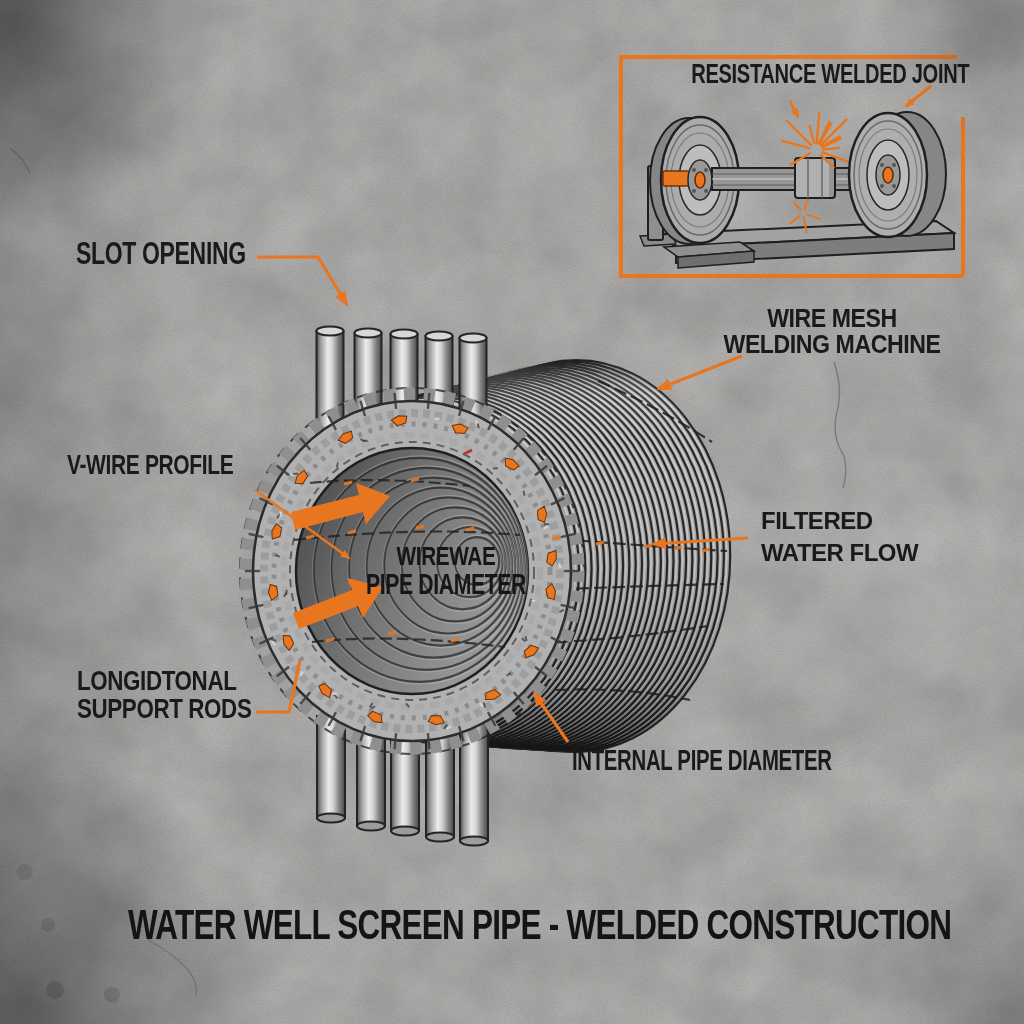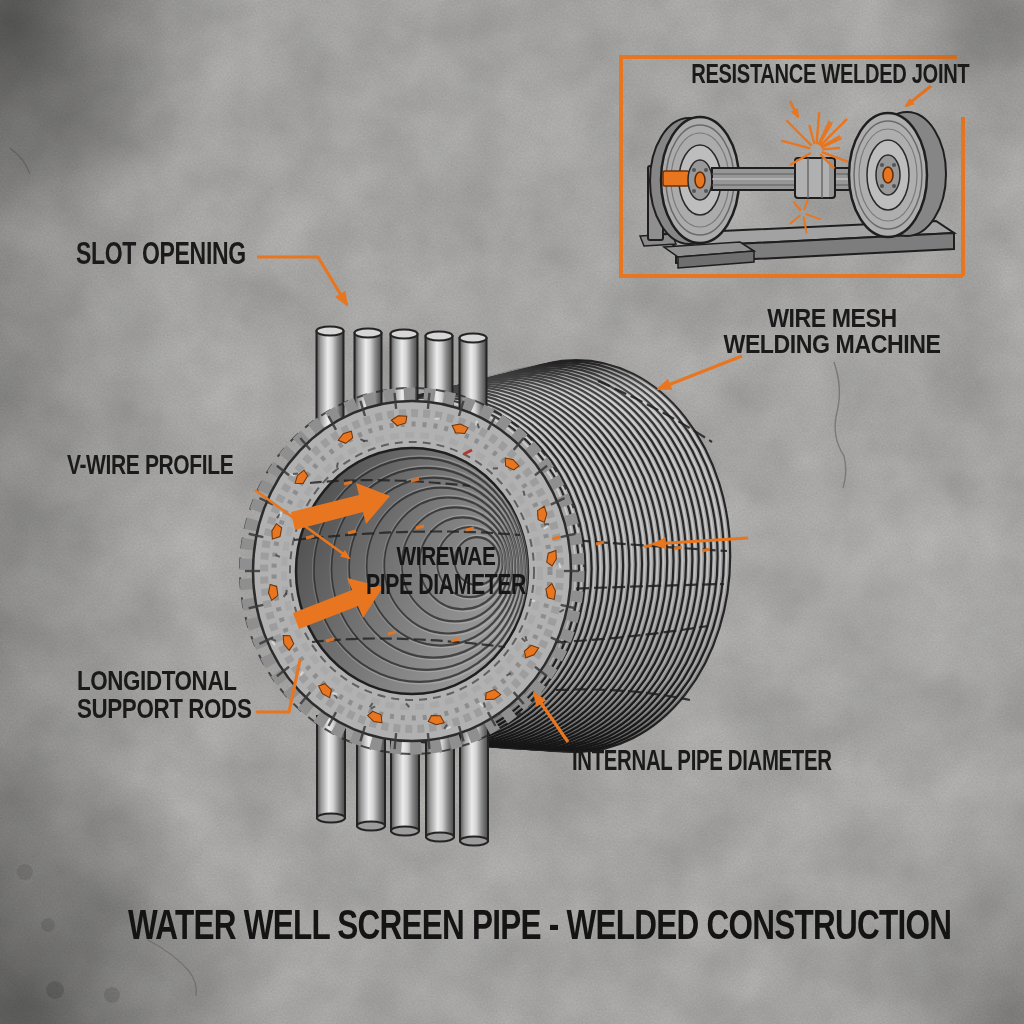--- a/index.html
+++ b/index.html
@@ -397,20 +397,24 @@
 
   <div class="vignette"></div>
 
   <div class="labels">
     <div class="lbl" id="lbl-slot">SLOT OPENING</div>
     <div class="lbl" id="lbl-wiremesh">
       <div>WIRE MESH</div>
       <div>WELDING MACHINE</div>
     </div>
     <div class="lbl" id="lbl-vwire">V-WIRE PROFILE</div>
+    <div class="lbl" id="lbl-filtered">
+      <div>FILTERED</div>
+      <div>WATER FLOW</div>
+    </div>
     <div class="lbl" id="lbl-center1">WIREWAE</div>
     <div class="lbl" id="lbl-center2">PIPE DIAMETER</div>
     <div class="lbl" id="lbl-longi">
       <div>LONGIDTONAL</div>
       <div>SUPPORT RODS</div>
     </div>
     <div class="lbl" id="lbl-internal">INTERNAL PIPE DIAMETER</div>
     <div class="lbl" id="lbl-inset">RESISTANCE WELDED JOINT</div>
     <div class="lbl" id="lbl-title">WATER WELL SCREEN PIPE - WELDED CONSTRUCTION</div>
   </div>

